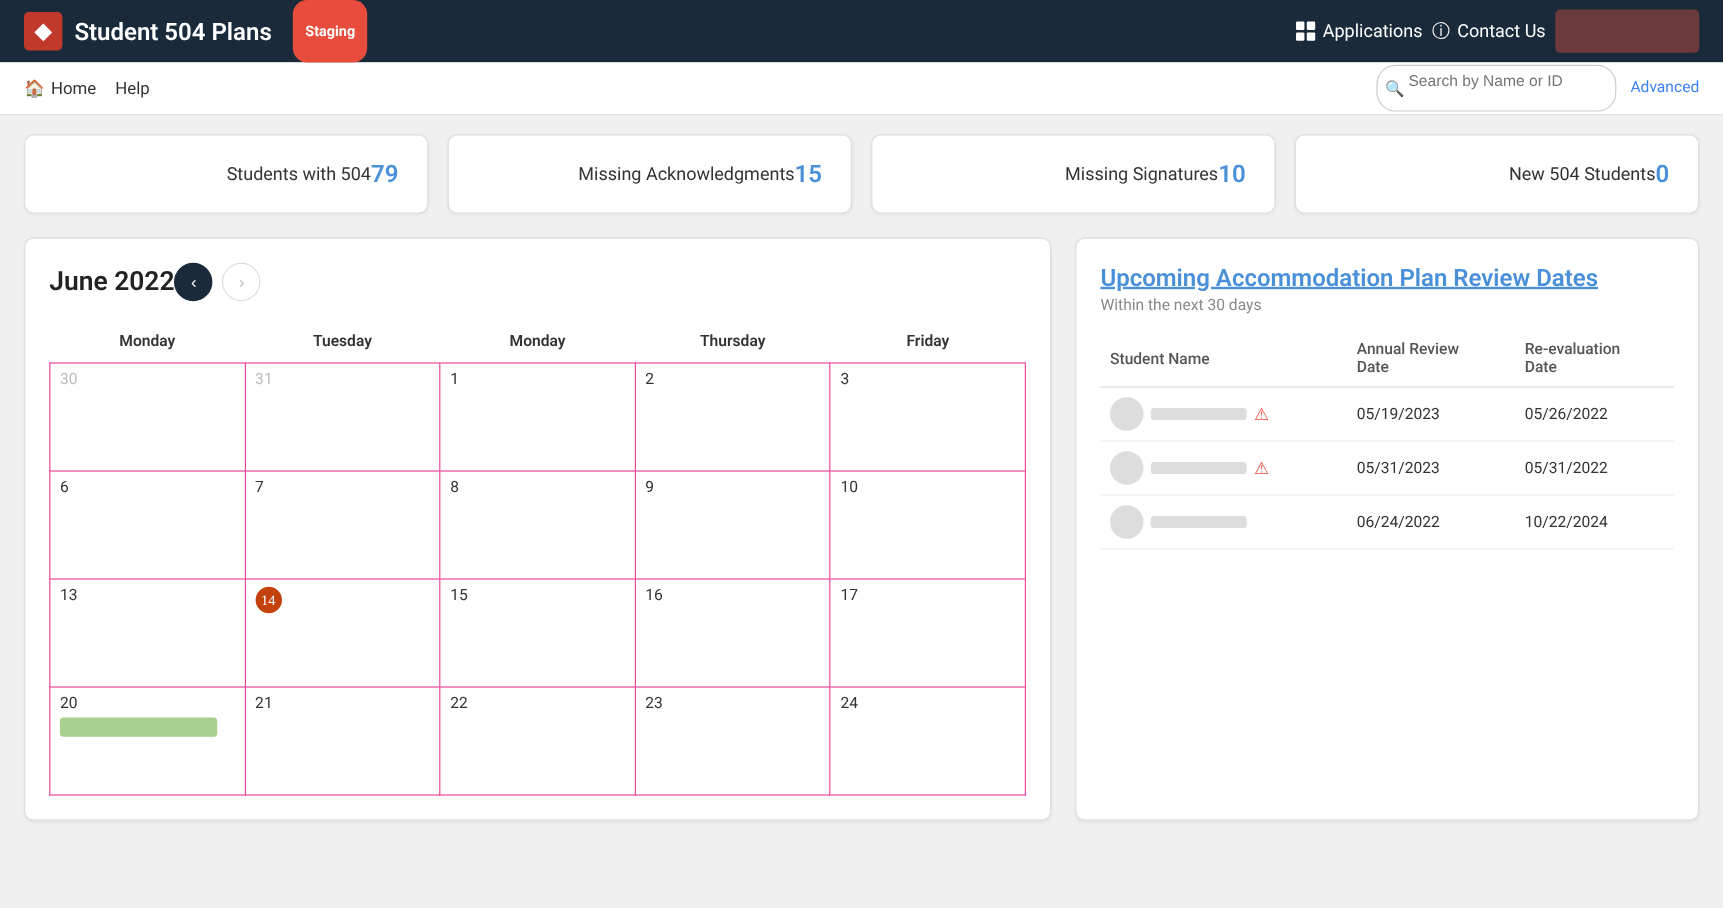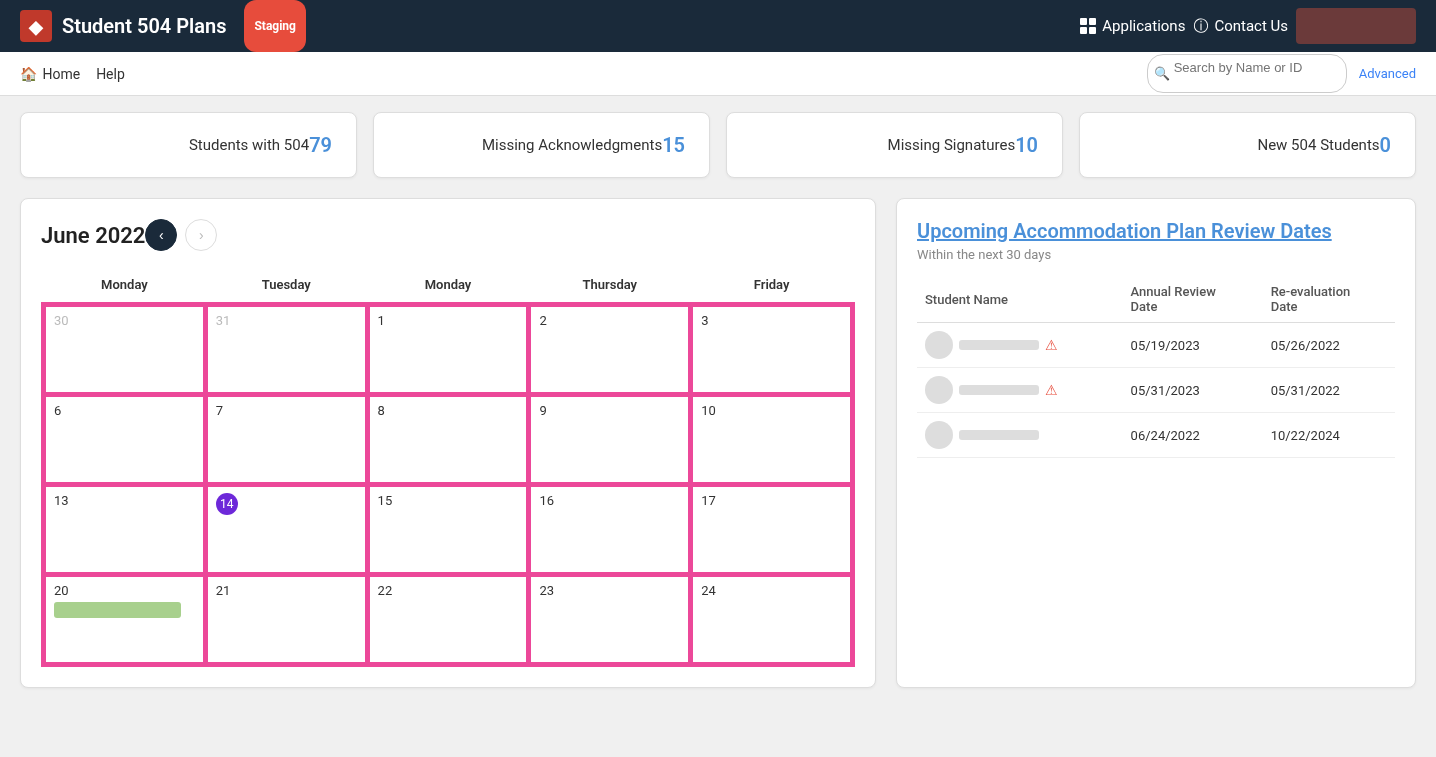--- a/index.html
+++ b/index.html
@@ -223,40 +223,41 @@
       border-collapse: collapse;
     }
     .calendar-grid th {
       font-weight: 600;
       font-size: 13px;
       color: #333;
       padding: 6px 4px 10px;
       text-align: center;
     }
     .calendar-grid td {
-      border: 5px solid #ec4899;
+      border: 1px solid #ec4899;
       vertical-align: top;
       padding: 6px 8px;
       height: 90px;
       width: calc(100% / 5);
     }
     .day-num {
       font-size: 13px;
       color: #333;
     }
     .day-num.today {
-      background: #6d28d9;
+      background: #c2410c;
       color: white;
       border-radius: 50%;
       width: 22px;
       height: 22px;
       display: flex;
       align-items: center;
       justify-content: center;
       font-size: 12px;
+      font-family: Liberation Serif, serif;
     }
     .day-num.prev-month {
       color: #bbb;
     }
     .event-bar {
       margin-top: 4px;
       background: #a8d08d;
       border-radius: 3px;
       height: 16px;
       width: 90%;

